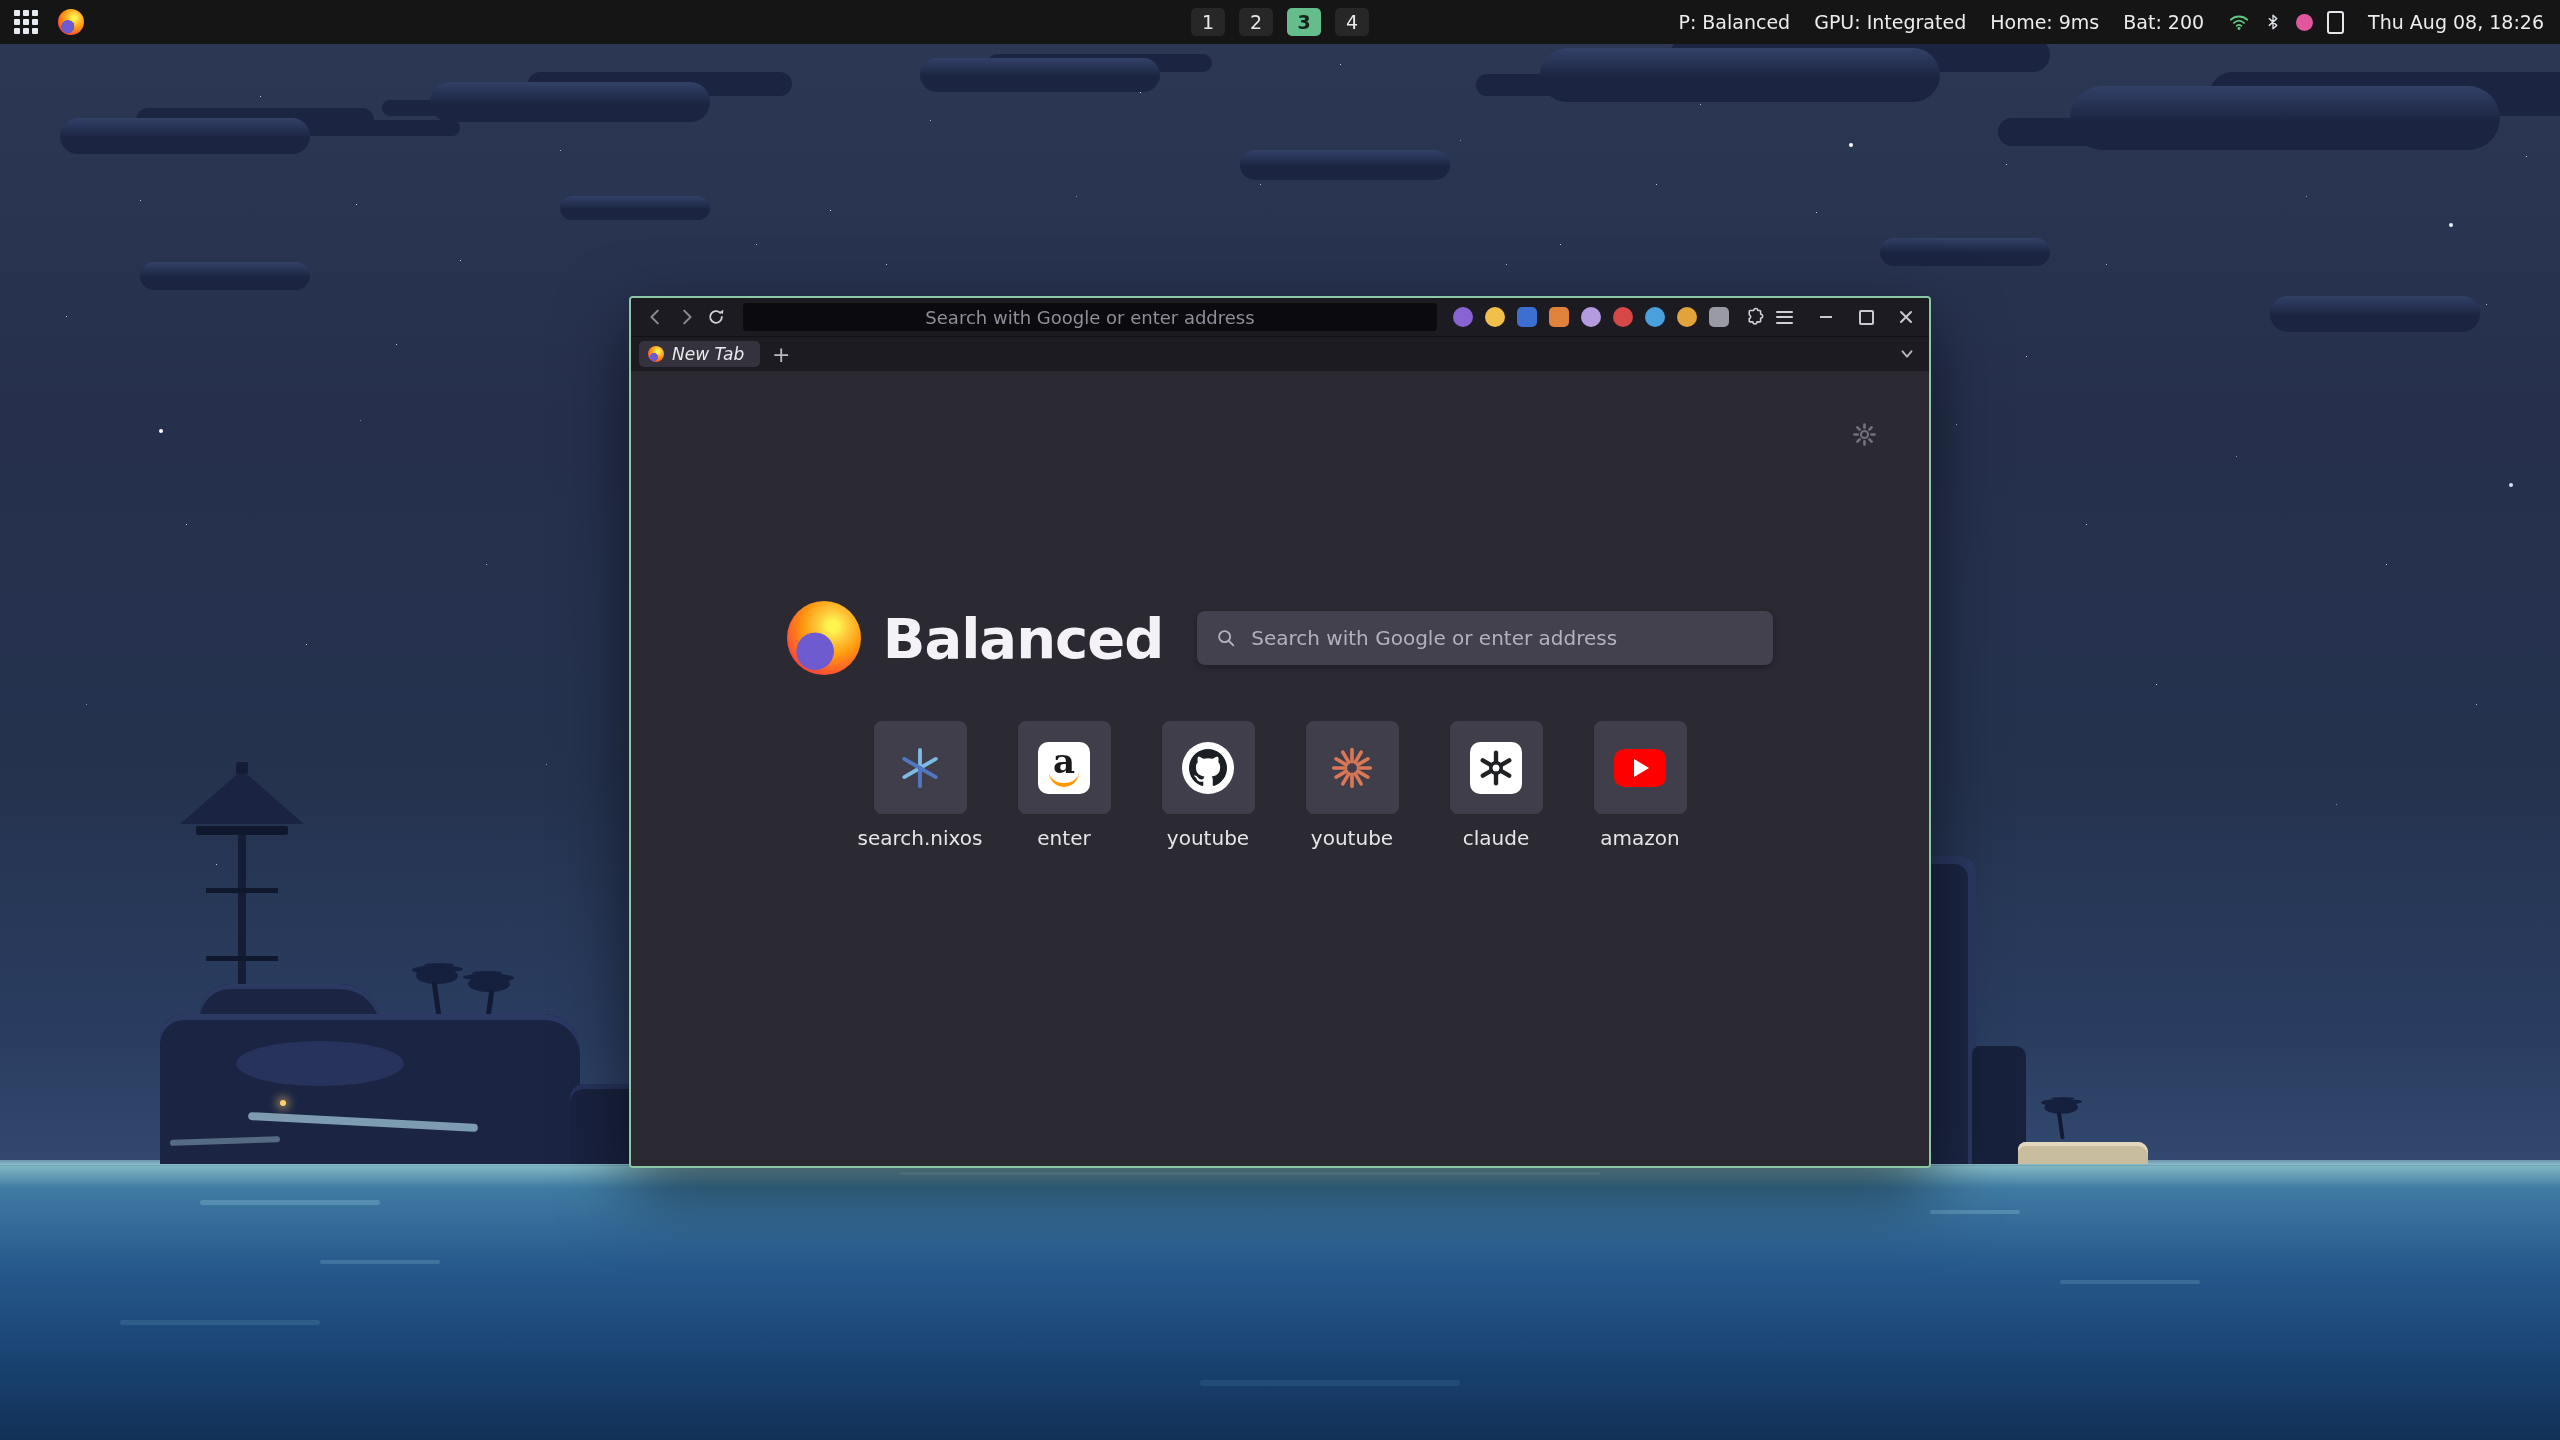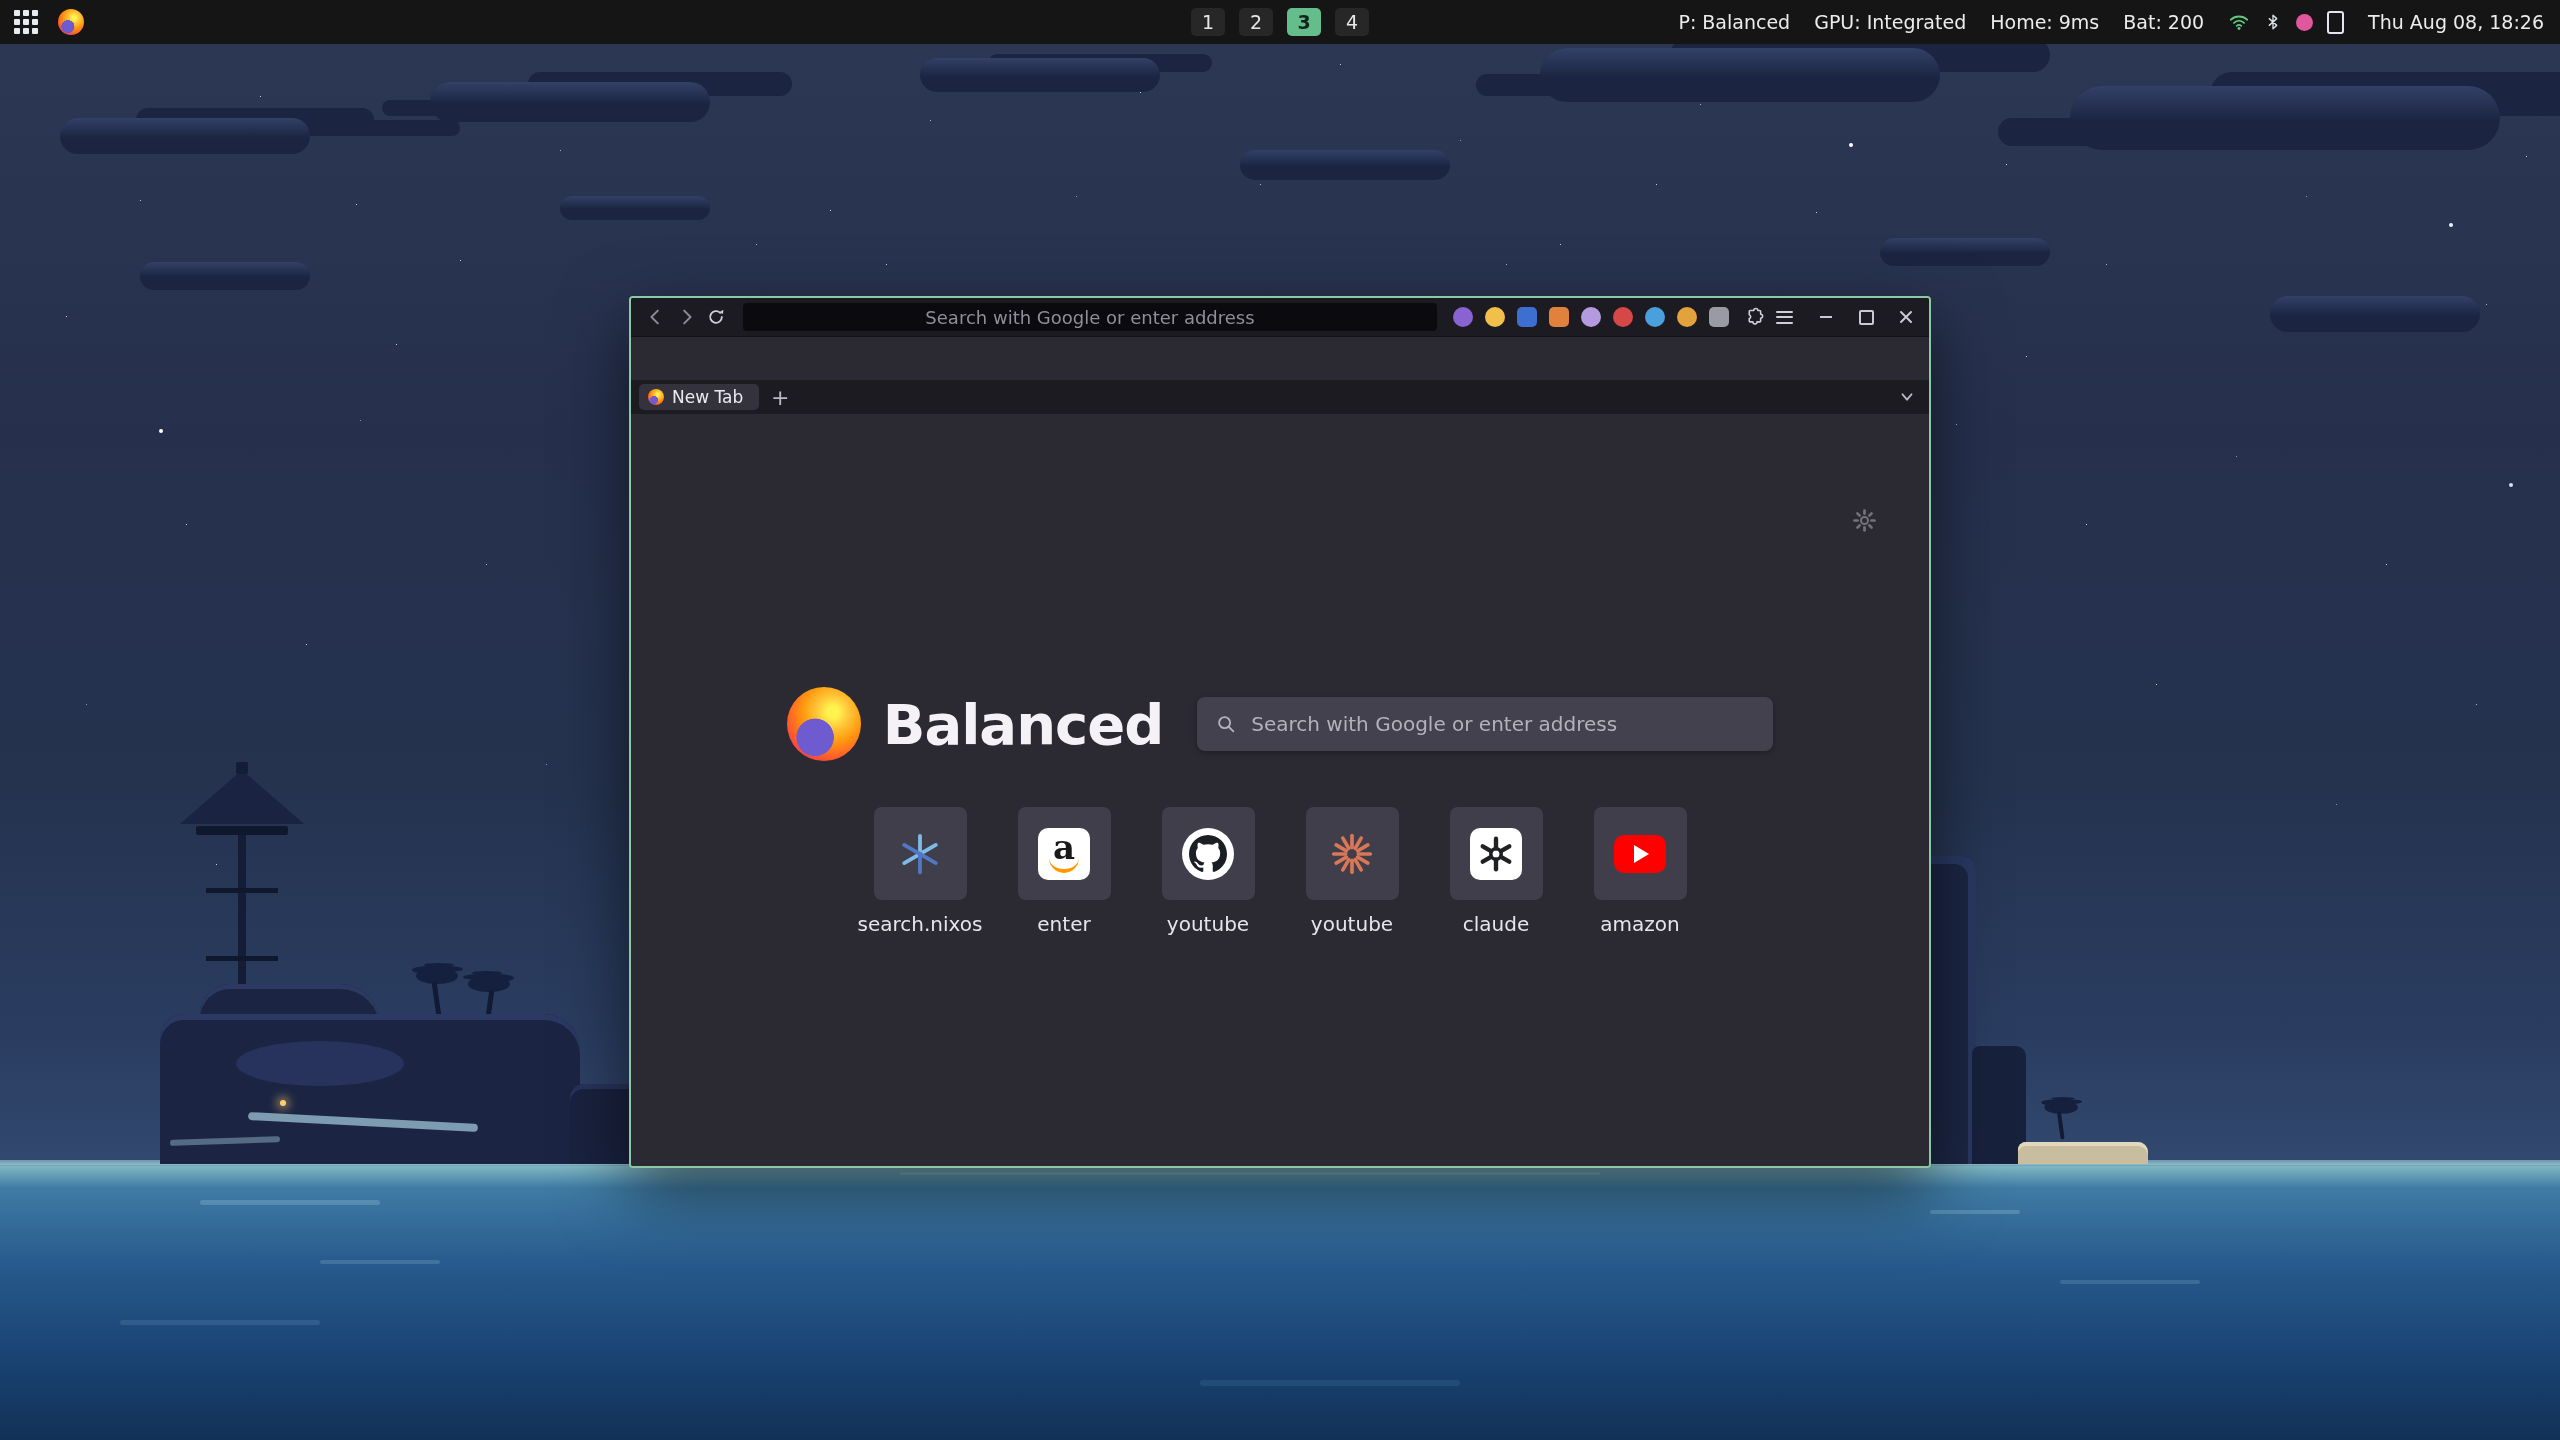--- a/index.html
+++ b/index.html
@@ -106,39 +106,39 @@
       display:flex;align-items:center;justify-content:center;cursor:default;}
   .ws.active{background:#65bd8b;color:#12241b;font-weight:bold;}
   .tb-right{margin-left:auto;display:flex;align-items:center;gap:24px;padding-right:16px;}
   .tb-icons{display:flex;align-items:center;gap:14px;}
   .pink-dot{width:17px;height:17px;border-radius:50%;background:#e0579e;display:inline-block;}
   .tablet-icon{width:13px;height:19px;border:2px solid #e3e6ec;border-radius:3px;display:inline-block;}
 
   
   .window{position:absolute;left:629px;top:296px;width:1298px;height:868px;background:#2b2a33;
       border:2px solid #8cc8a6;border-radius:4px;box-shadow:0 24px 70px rgba(0,0,0,.55);
-      z-index:4;display:flex;flex-direction:column;overflow:hidden;gap:43px;}
+      z-index:4;display:flex;flex-direction:column;overflow:hidden;}
   .toolbar{height:38px;flex:0 0 38px;background:#1c1b22;display:flex;align-items:center;
       padding:0 10px;border-bottom:1px solid #121118;}
   .nav-btn{width:30px;height:28px;display:flex;align-items:center;justify-content:center;border-radius:4px;}
   .urlbar{flex:1;height:28px;margin:0 12px;background:#0b0a0f;border-radius:4px;display:flex;align-items:center;}
   .urlbar input{width:100%;height:100%;background:transparent;border:none;outline:none;
       text-align:center;font-size:18px;color:#c5c4cc;font-family:inherit;}
   .urlbar input::placeholder{color:#8f8e99;}
   .ext-row{display:flex;align-items:center;gap:12px;margin:0 10px 0 4px;}
   .ext{width:20px;height:20px;border-radius:50%;display:inline-block;}
   .tool-btn{width:30px;height:28px;display:flex;align-items:center;justify-content:center;border-radius:4px;}
   .hamburger{width:17px;height:13px;display:flex;flex-direction:column;justify-content:space-between;}
   .hamburger span{height:2px;background:#cfcfd8;border-radius:1px;}
   .win-controls{display:flex;align-items:center;gap:14px;margin-left:14px;}
   .wc{width:26px;height:22px;display:flex;align-items:center;justify-content:center;}
   .min-bar{width:12px;height:2px;background:#c9c9d2;display:inline-block;}
   .max-box{width:11px;height:11px;border:2px solid #c9c9d2;border-radius:2px;display:inline-block;}
 
-  .tabbar{height:34px;flex:0 0 34px;background:#1c1b22;display:flex;align-items:center;padding:0 8px;}
+  .tabbar{height:34px;flex:0 0 34px;background:#1c1b22;display:flex;align-items:center;padding:0 8px;font-style:italic;}
   .tab{height:26px;background:#34333d;border-radius:5px;display:flex;align-items:center;gap:8px;
       padding:0 16px 0 9px;color:#eaeaee;font-size:17px;}
   .tab-fav{width:16px;height:16px;flex:0 0 16px;}
   .newtab-btn{width:26px;height:26px;margin-left:8px;display:flex;align-items:center;justify-content:center;
       color:#b9b9c2;font-size:22px;border-radius:4px;}
   .tab-chevron{margin-left:auto;width:28px;height:26px;display:flex;align-items:center;justify-content:center;}
 
   .content{position:relative;flex:1;background:#2b2a33;display:flex;flex-direction:column;align-items:center;}
   .gear-btn{position:absolute;top:48px;right:50px;width:30px;height:30px;display:flex;
       align-items:center;justify-content:center;opacity:.75;}

